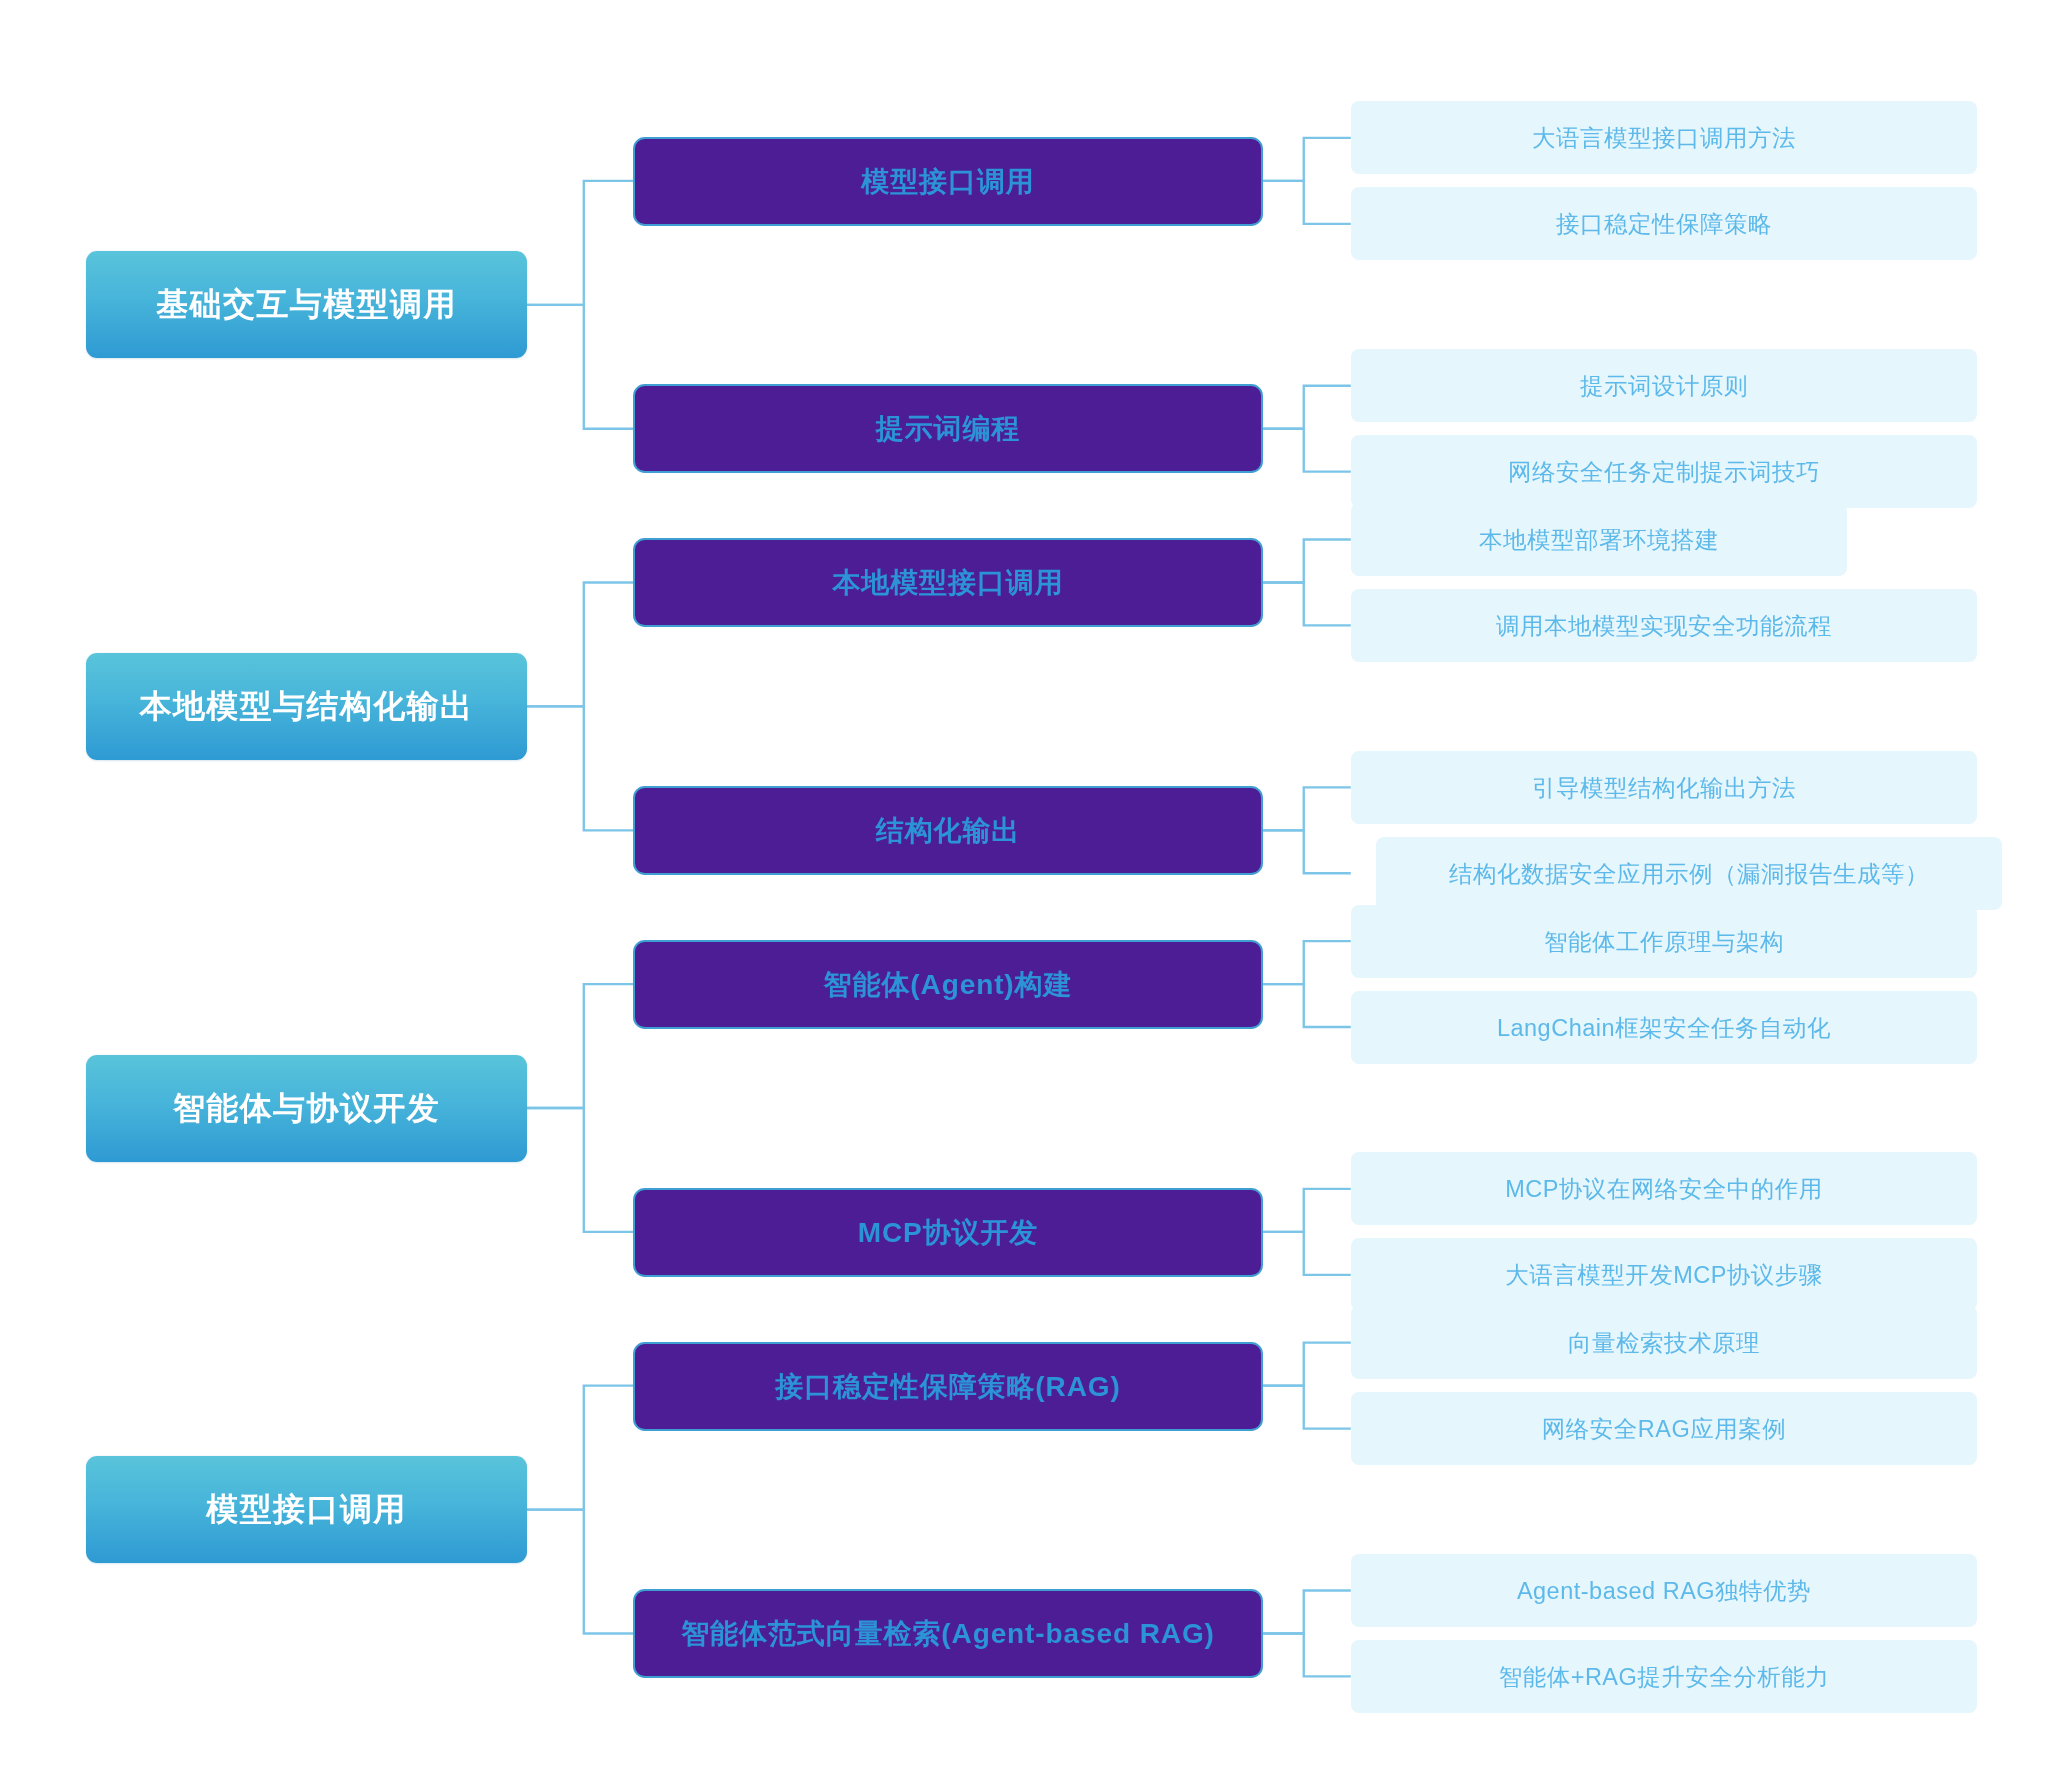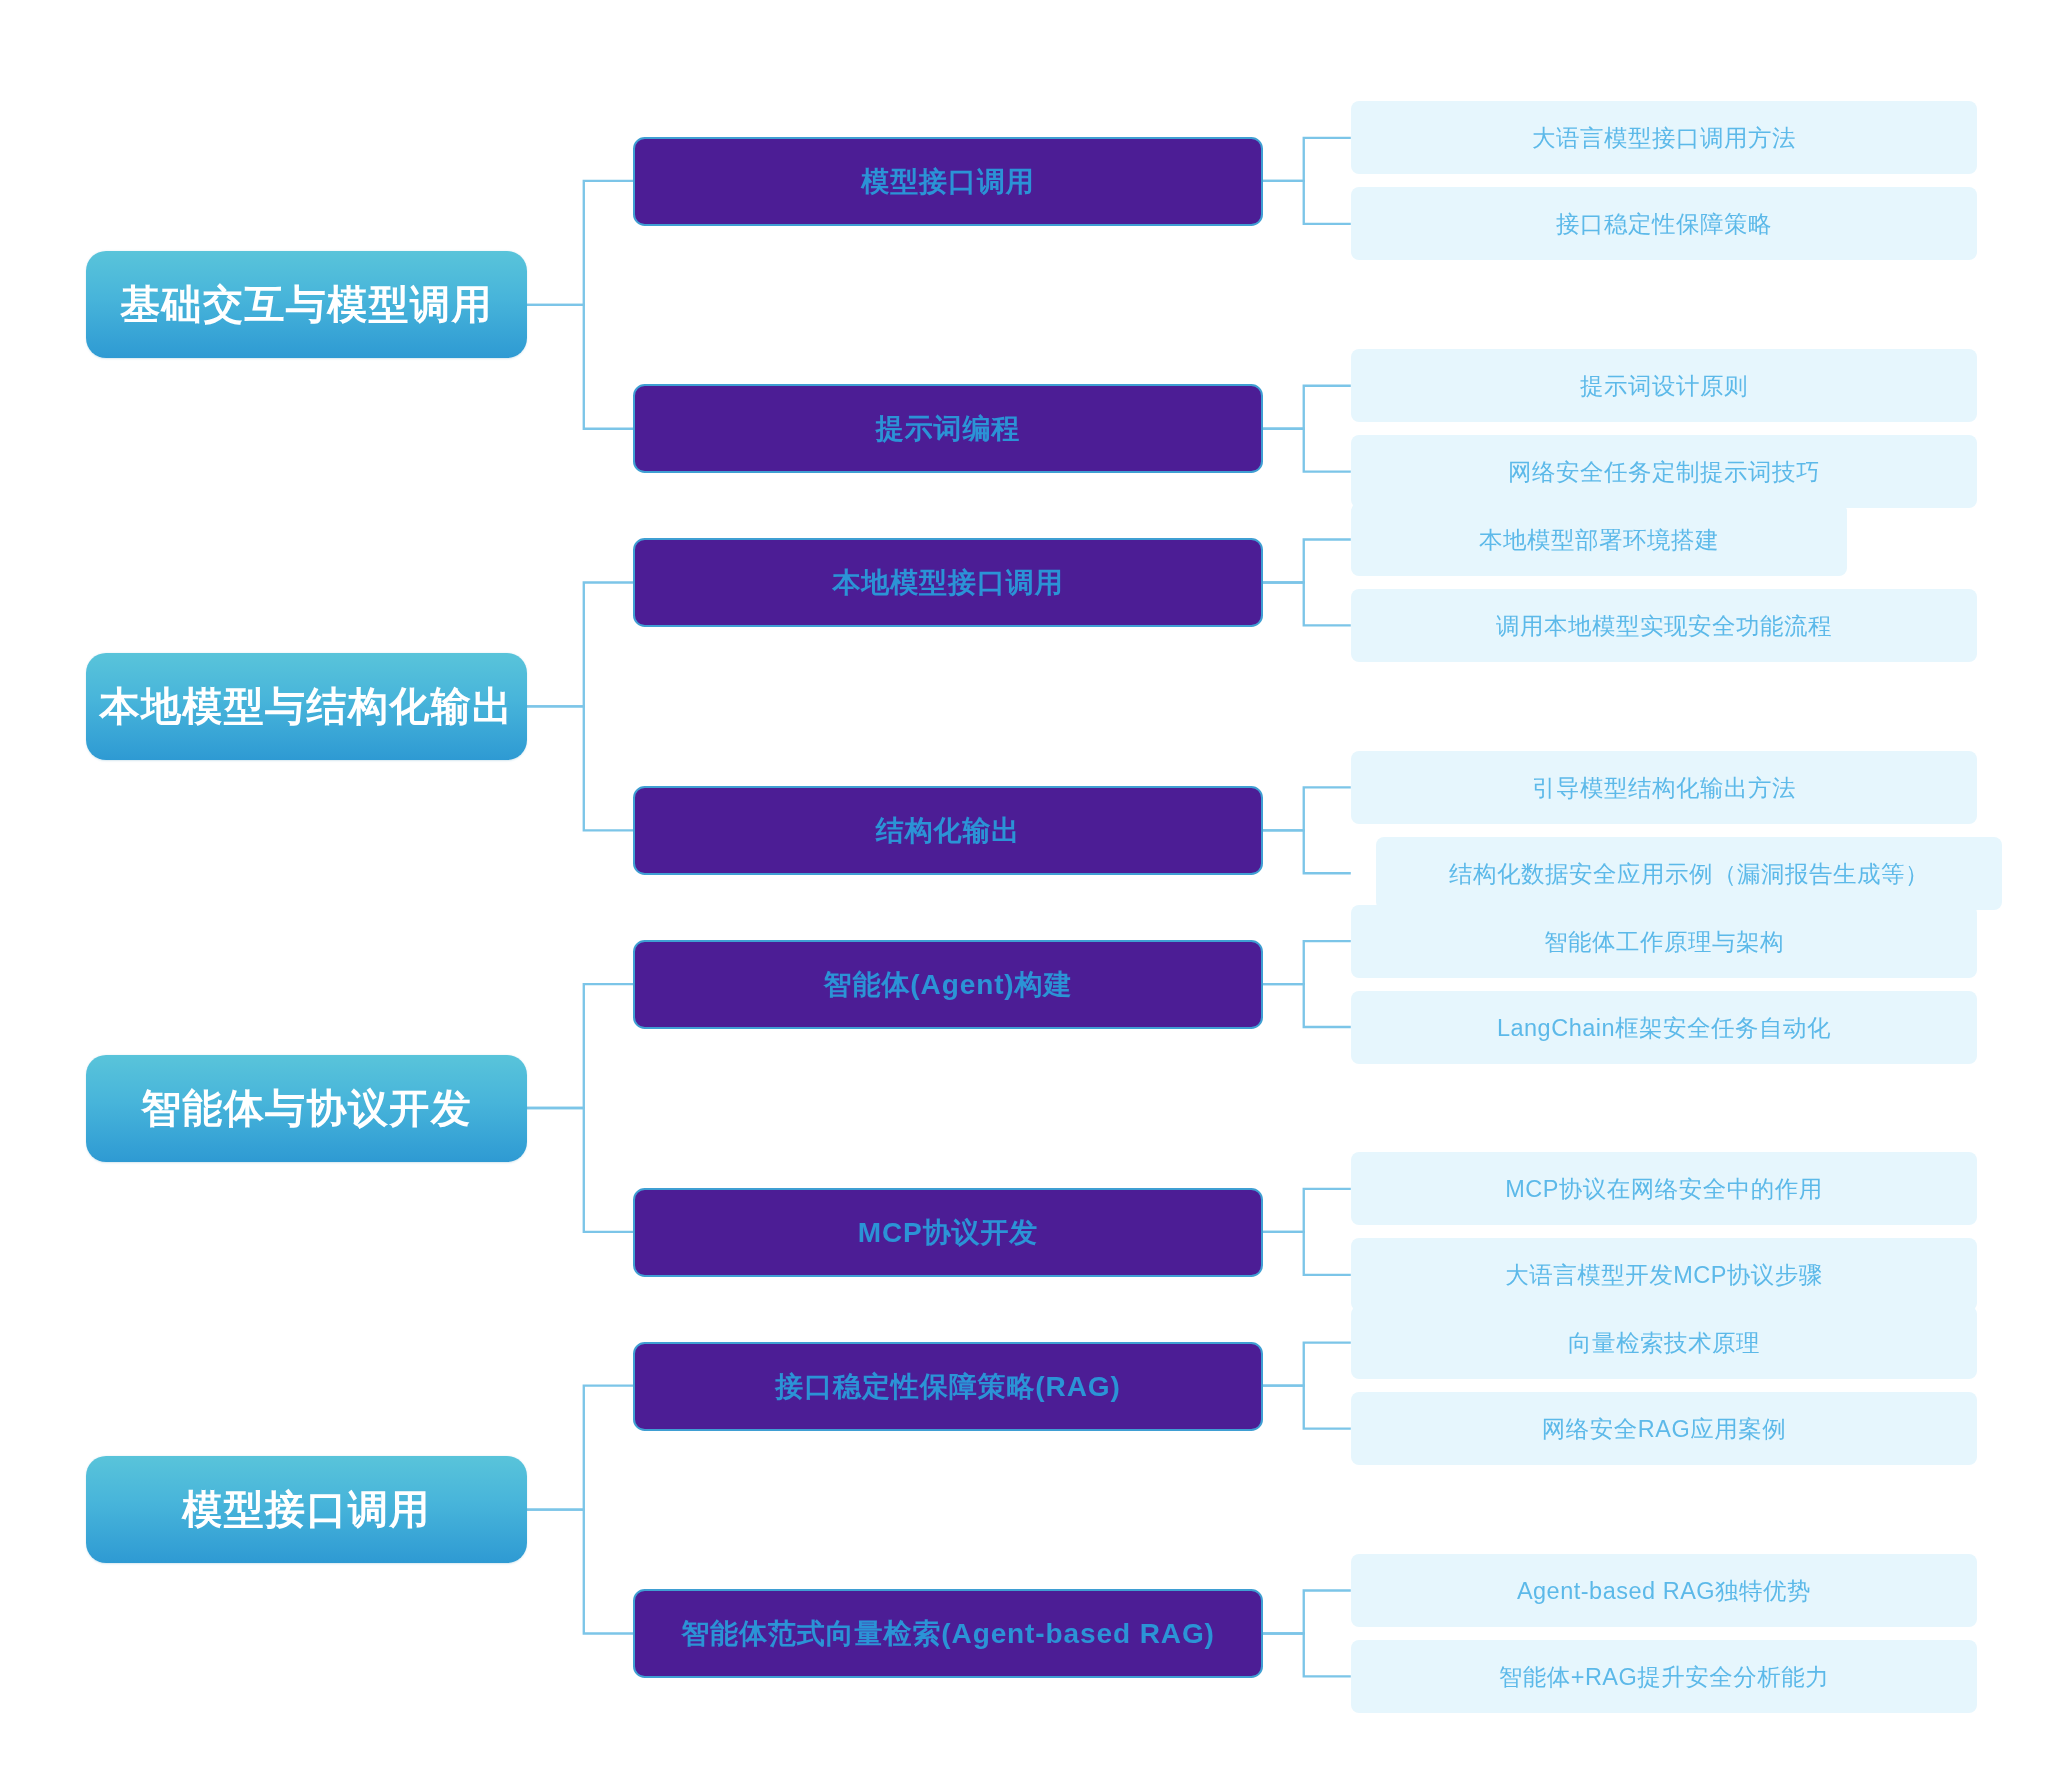--- a/index.html
+++ b/index.html
@@ -41,24 +41,24 @@
     display: flex;
     align-items: center;
     justify-content: center;
     text-align: center;
   }
 
   .lv1 {
     left: 86px;
     width: 441px;
     height: 107px;
-    border-radius: 20px;
+    border-radius: 11px;
     background: linear-gradient(180deg, #59c4da 0%, #47b4da 45%, #2e9ad3 100%);
     color: #ffffff;
-    font-size: 40px;
+    font-size: 32px;
     font-weight: bold;
     letter-spacing: 1.4px;
     box-shadow: 0 0.9px 1.8px rgba(60,140,180,0.20);
   }
 
   .lv2 {
     left: 633px;
     width: 630px;
     height: 89px;
     border-radius: 11.8px;

